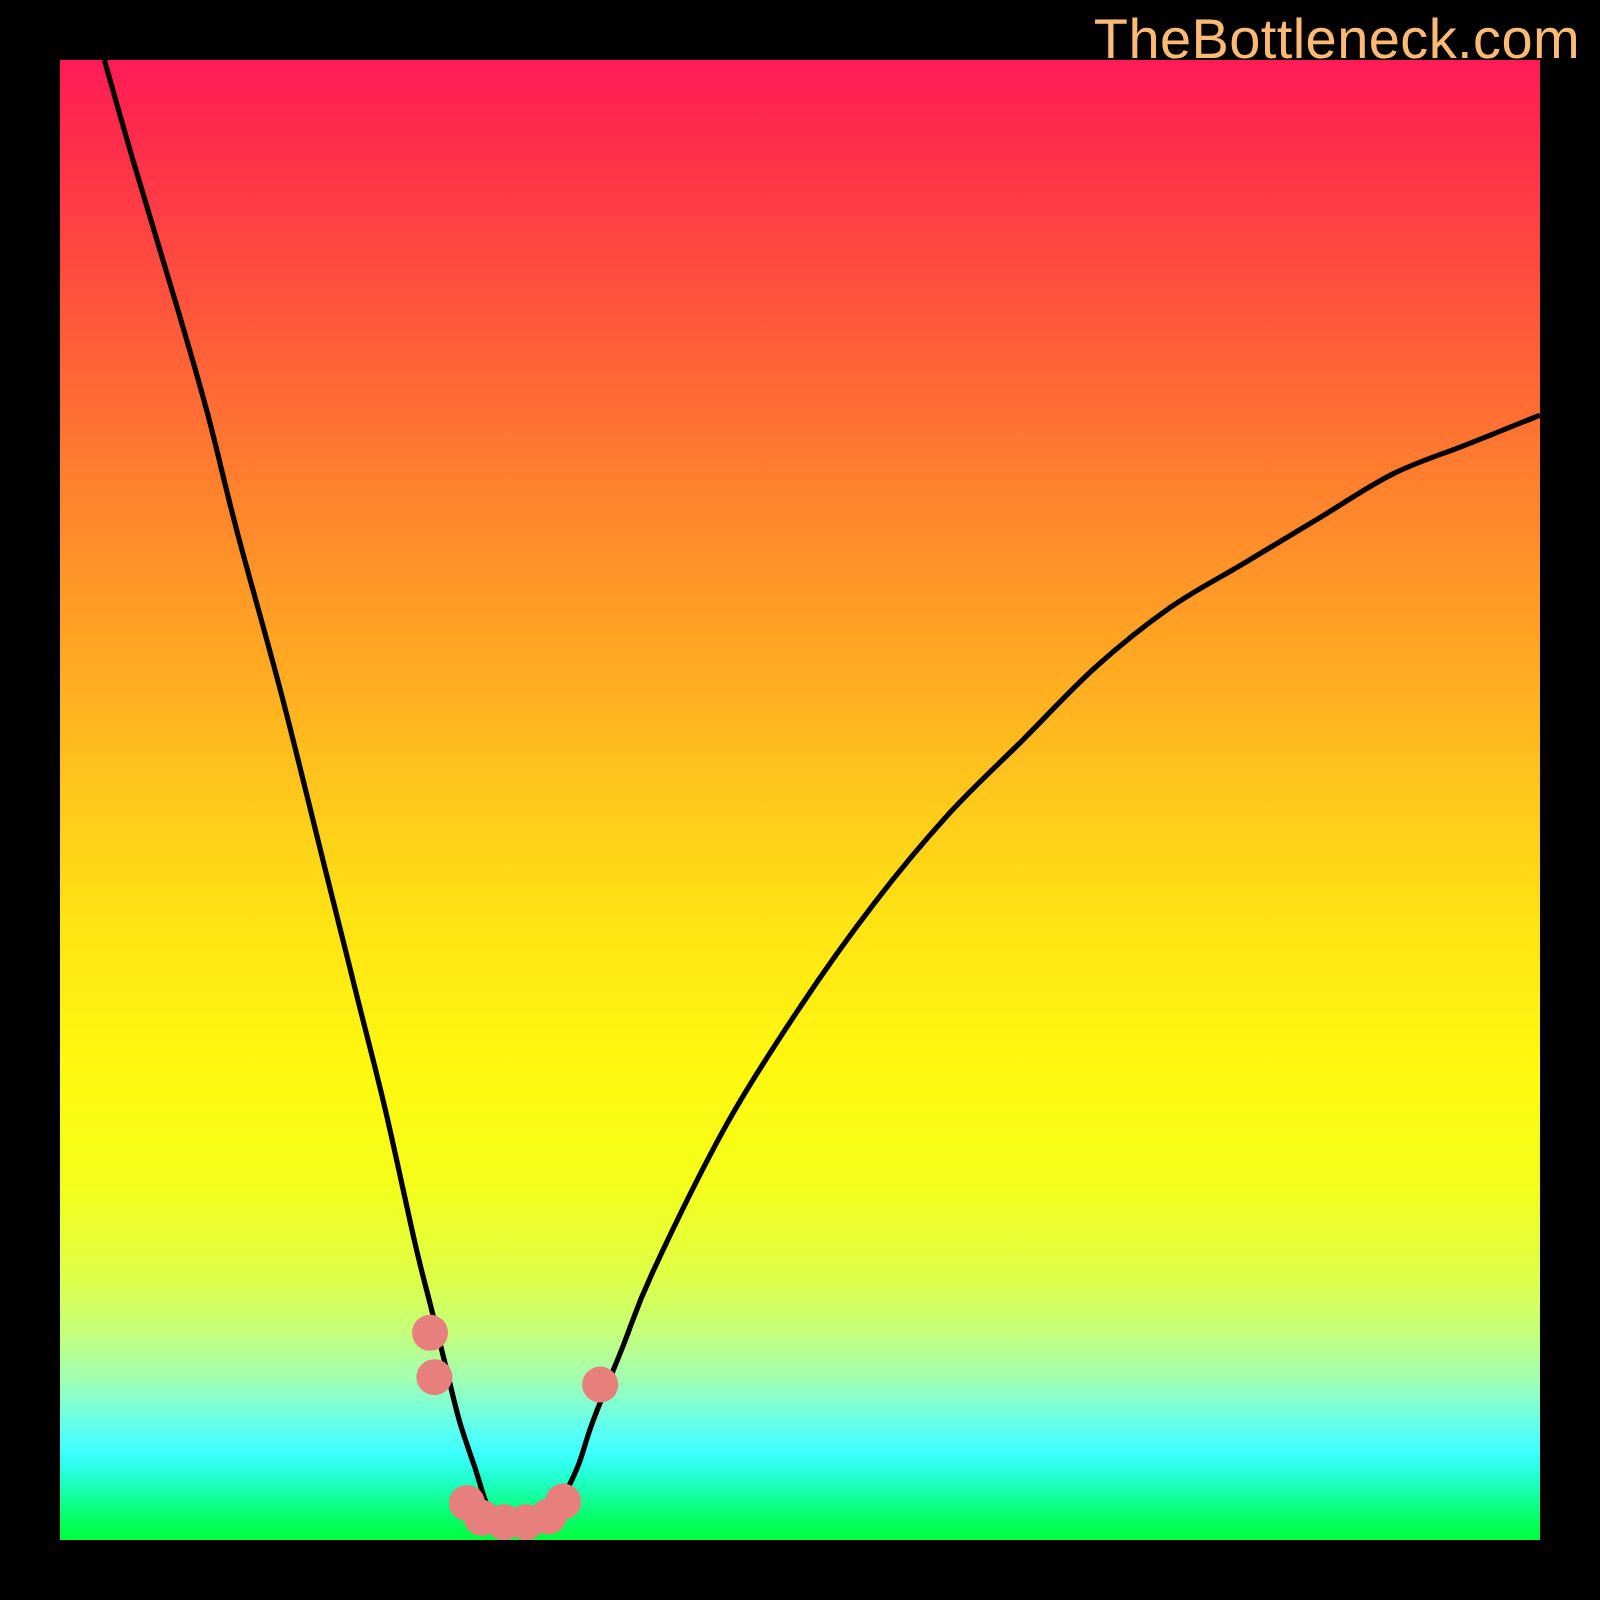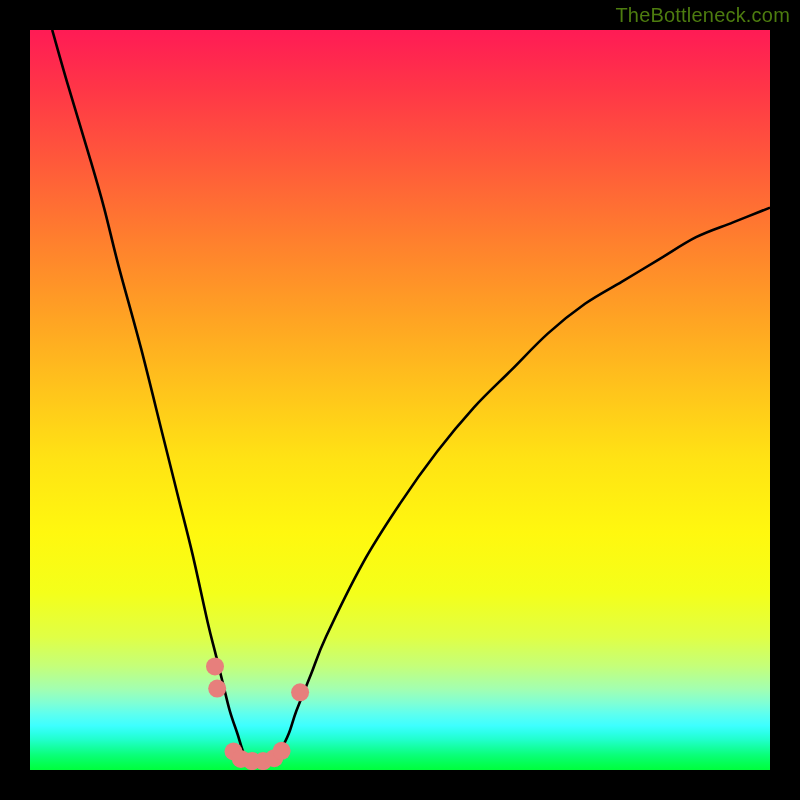--- a/index.html
+++ b/index.html
@@ -52,22 +52,22 @@
     position: absolute;
     left: 0;
     top: 0;
     width: 740px;
     height: 740px;
   }
   .watermark {
     position: absolute;
     top: 4px;
     right: 10px;
-    color: #4d7c0f;
-    font-size: 20px;
+    color: #fdba74;
+    font-size: 28px;
     letter-spacing: 0.2px;
     font-weight: 400;
   }
 </style>
 </head>
 <body>
 
 <div class="frame">
   <div class="plot">
     <svg class="curve" viewBox="0 0 740 740" preserveAspectRatio="none">

